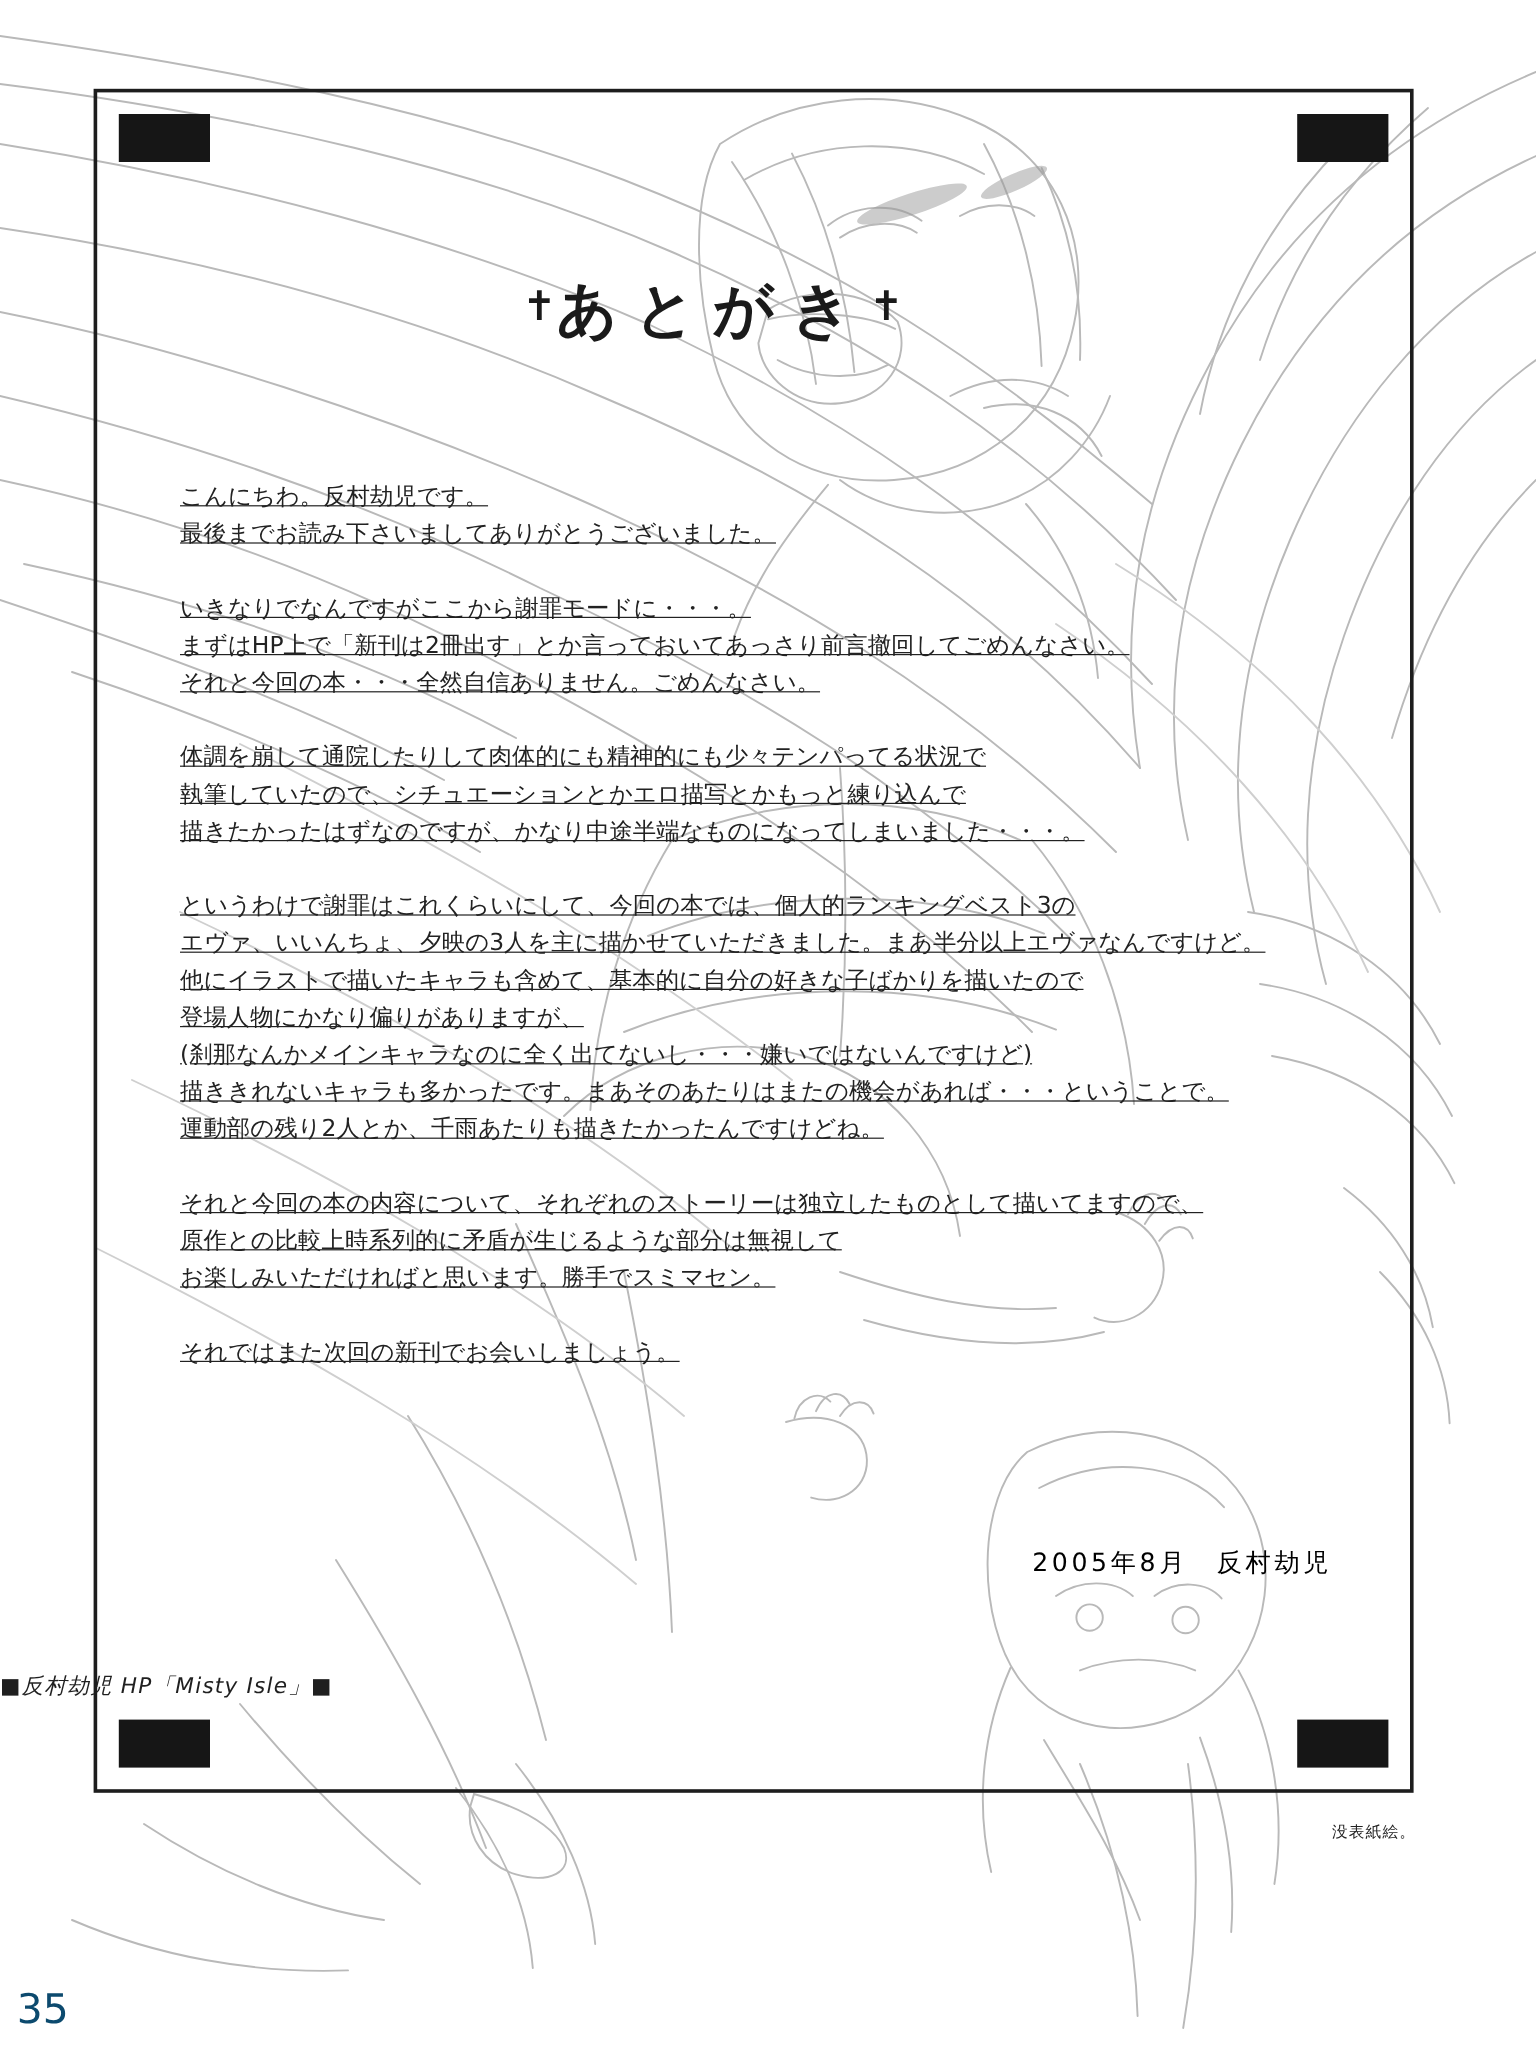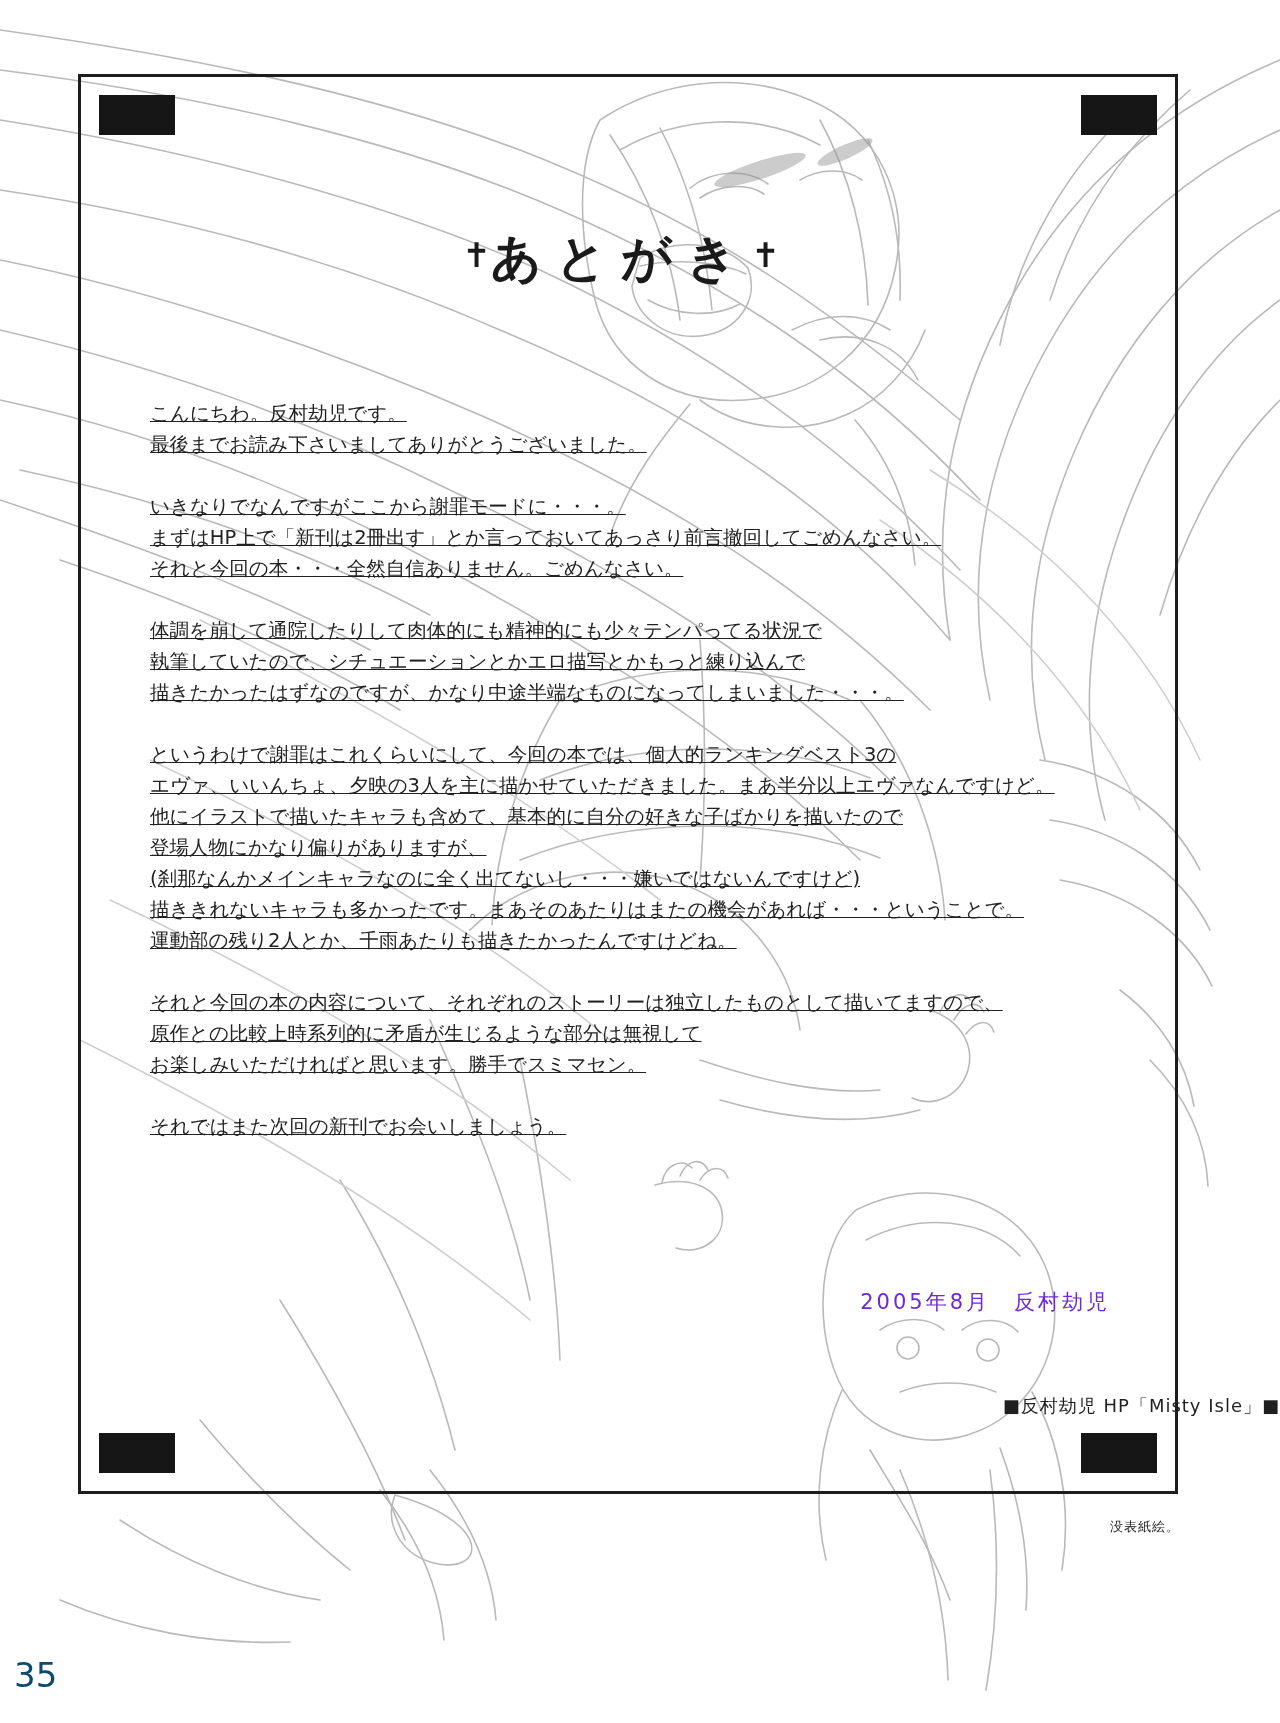--- a/index.html
+++ b/index.html
@@ -58,21 +58,20 @@
     position: absolute;
     left: 0;
     top: 225px;
     width: 1188px;
     text-align: center;
     font-size: 50px;
     letter-spacing: 14px;
     font-weight: bold;
     color: #1a1a1a;
     font-family: "DejaVu Sans", sans-serif;
-    margin-left: 27px;
   }
   .heading .cross {
     font-size: 34px;
     vertical-align: 8px;
     letter-spacing: 0;
   }
 
   .body-text {
     position: absolute;
     left: 150px;
@@ -86,33 +85,34 @@
   .para { margin: 0 0 31px 0; text-decoration: underline; }
   .para:last-child { margin-bottom: 0; }
   .line { white-space: pre; }
 
   .signature {
     position: absolute;
     right: 170px;
     top: 1288px;
     font-size: 21px;
     letter-spacing: 3px;
-    color: #6d28d9;
+    color: #000000;
   }
 
   .footer {
     position: absolute;
     left: 0;
     top: 1392px;
     width: 1280px;
-    text-align: right;
+    text-align: left;
     font-size: 18px;
     line-height: 28px;
     color: #1f1f1f;
     letter-spacing: 1px;
+    font-style: italic;
   }
 
   .caption-note {
     position: absolute;
     right: 100px;
     top: 1518px;
     font-size: 13px;
     color: #222;
     letter-spacing: 1px;
   }

